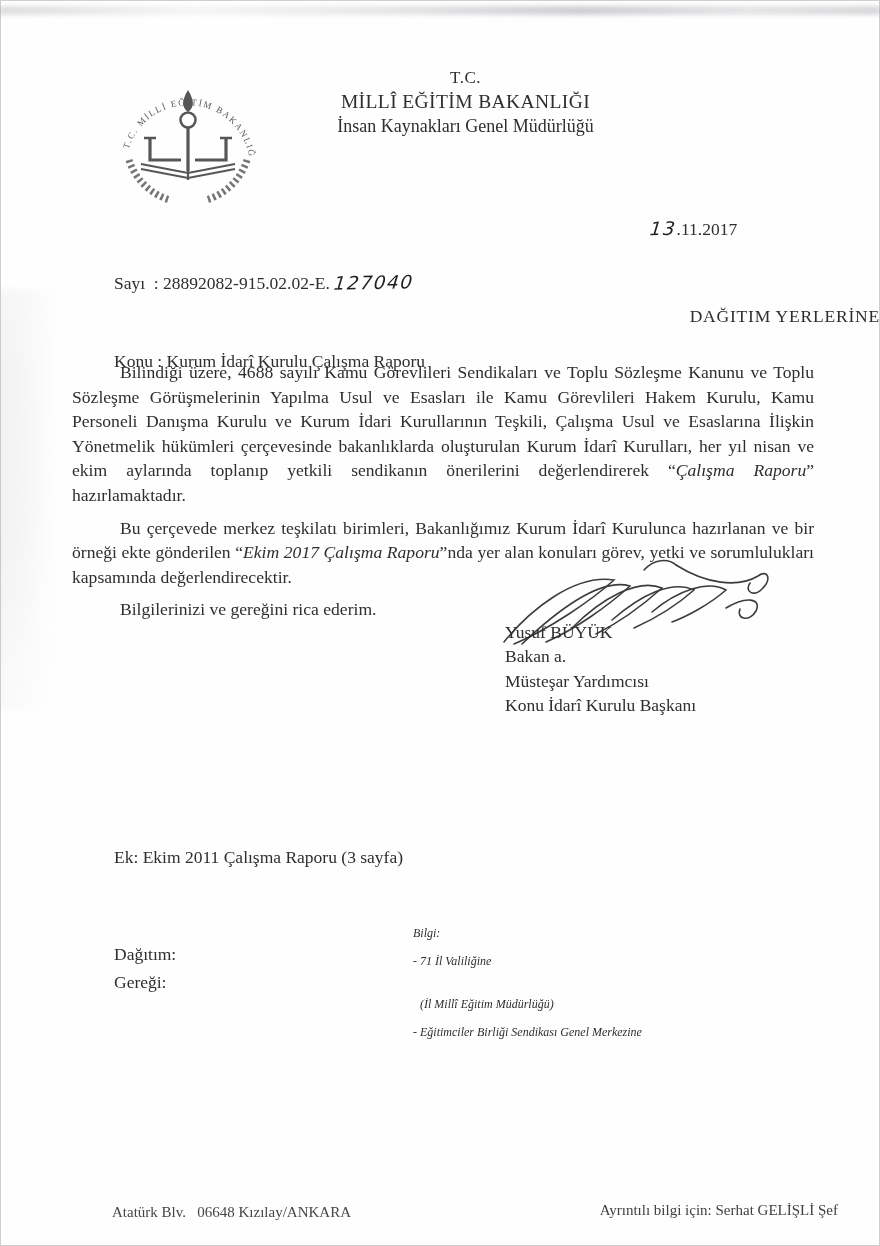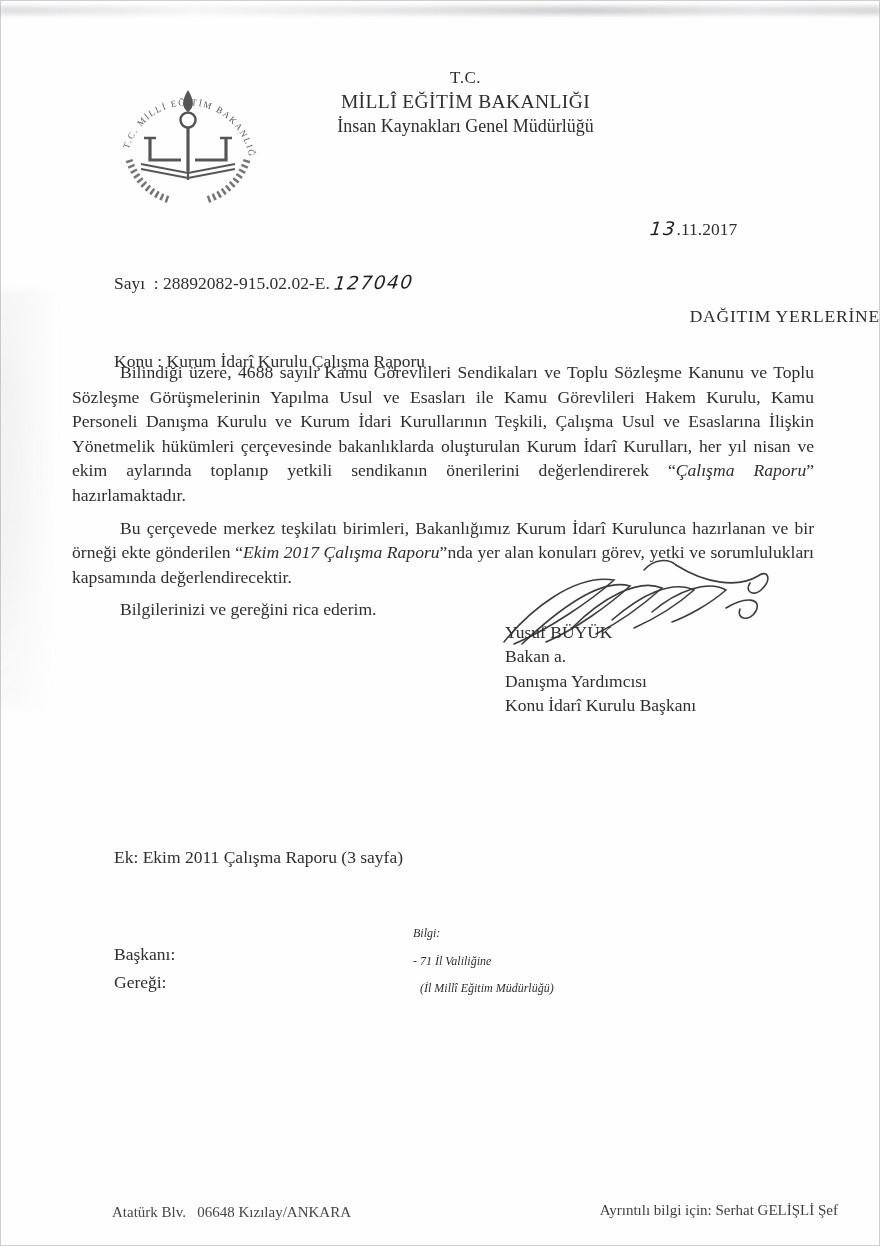--- a/index.html
+++ b/index.html
@@ -54,21 +54,21 @@
   .q-italic{font-style:italic;}
 
   .signature-svg{position:absolute;left:500px;top:548px;width:292px;height:102px;}
   .signblock{position:absolute;left:505px;top:620px;width:335px;text-align:left;
     font-size:17.5px;line-height:24.3px;}
 
   .attachment{position:absolute;left:114px;top:847px;font-size:17.5px;}
 
   .dist{position:absolute;left:114px;top:941px;font-size:17.5px;line-height:27.6px;}
   .dist-bilgi{position:absolute;left:413px;top:920px;font-size:12px;line-height:27.6px;font-style:italic;}
-  .dist-bilgi .indent{padding-left:7px;}
+  .dist-bilgi .indent{padding-left:7px;margin-top:16px;}
 
   .footer-left{position:absolute;left:112px;top:1154px;font-size:15px;line-height:23.5px;
     color:#464646;white-space:pre;}
   .footer-right{position:absolute;right:42px;top:1152px;font-size:15px;line-height:23.5px;
     color:#3f3f3f;text-align:right;white-space:pre;}
 </style>
 </head>
 <body>
 
 <div class="page">
@@ -129,34 +129,35 @@
       <path d="M152,64 C178,42 208,32 226,42 C210,56 188,68 172,74"></path>
       <path d="M144,22 C154,11 168,10 176,17"></path>
       <path d="M176,17 C206,36 238,40 258,28 C268,21 272,31 262,41 C254,49 244,44 250,35"></path>
       <path d="M226,60 C246,48 262,50 256,63 C250,74 236,72 240,61"></path>
     </g>
   </svg>
 
   <div class="signblock">
     <div>Yusuf BÜYÜK</div>
     <div>Bakan a.</div>
-    <div>Danışma Yardımcısı</div>
+    <div>Müsteşar Yardımcısı</div>
     <div>Konu İdarî Kurulu Başkanı</div>
   </div>
 
   <div class="attachment">Ek: Ekim 2011 Çalışma Raporu (3 sayfa)</div>
 
   <div class="dist">
-    <div>Başkanı:</div>
+    <div>Dağıtım:</div>
     <div>Gereği:</div>
   </div>
   <div class="dist-bilgi">
     <div>Bilgi:</div>
     <div>- 71 İl Valiliğine</div>
     <div class="indent">(İl Millî Eğitim Müdürlüğü)</div>
+    <div>- Eğitimciler Birliği Sendikası Genel Merkezine</div>
   </div>
 
   <div class="footer-left">
     <div>Atatürk Blv.   06648 Kızılay/ANKARA</div>
     
     
   </div>
   <div class="footer-right">
     <div>Ayrıntılı bilgi için: Serhat GELİŞLİ Şef</div>
     

